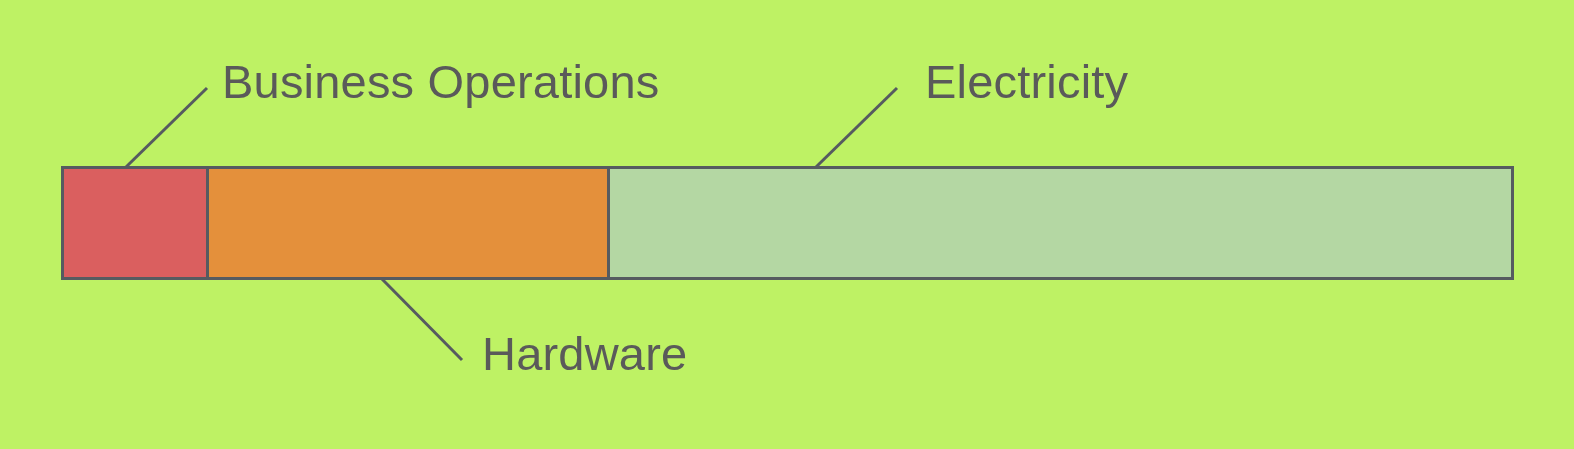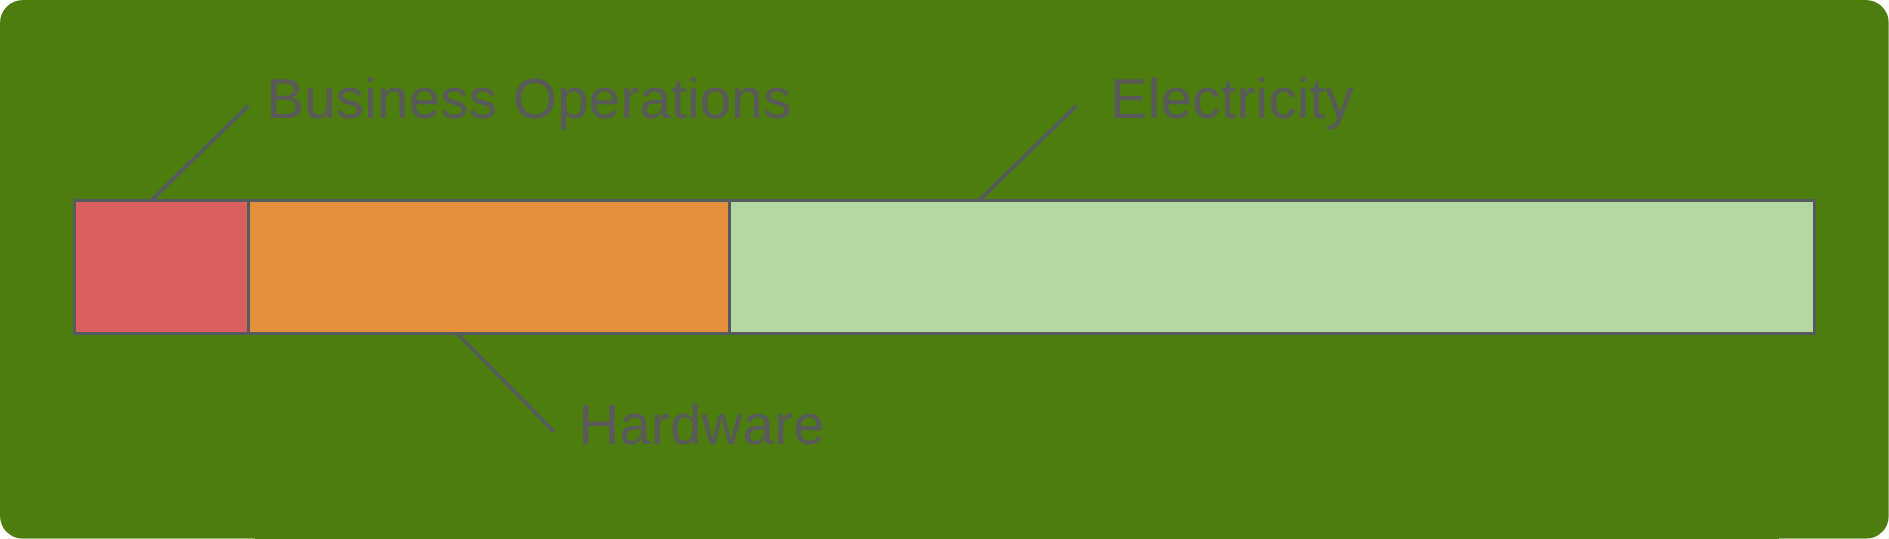--- a/index.html
+++ b/index.html
@@ -37,21 +37,21 @@
   .seg-label {
     font-family: "Liberation Sans", sans-serif;
     font-size: 47px;
     font-weight: 400;
     letter-spacing: 0.2px;
   }
 </style>
 </head>
 <body style="background: rgb(255, 255, 255);">
 
-<div id="stage" style="background: #4d7c0f; border-radius: 19px;">
+<div id="stage" style="background: #bef264;">
 
   <svg id="chart-svg" width="1574" height="449" viewBox="0 0 1574 449" xmlns="http://www.w3.org/2000/svg">
 
     <line class="leader-line" x1="126" y1="167" x2="207" y2="88" stroke="#565b60"></line>
     <line class="leader-line" x1="816" y1="167" x2="897" y2="88" stroke="#565b60"></line>
     <line class="leader-line" x1="381" y1="278" x2="462" y2="360" stroke="#565b60"></line>
 
     <rect class="seg-rect" fill="#da5f5f" x="62" y="167" width="145" height="111" stroke="#565b60"></rect>
     <rect class="seg-rect" fill="#e4903b" x="207" y="167" width="401" height="111" stroke="#565b60"></rect>
     <rect class="seg-rect" fill="#b4d7a3" x="608" y="167" width="904" height="111" stroke="#565b60"></rect>

